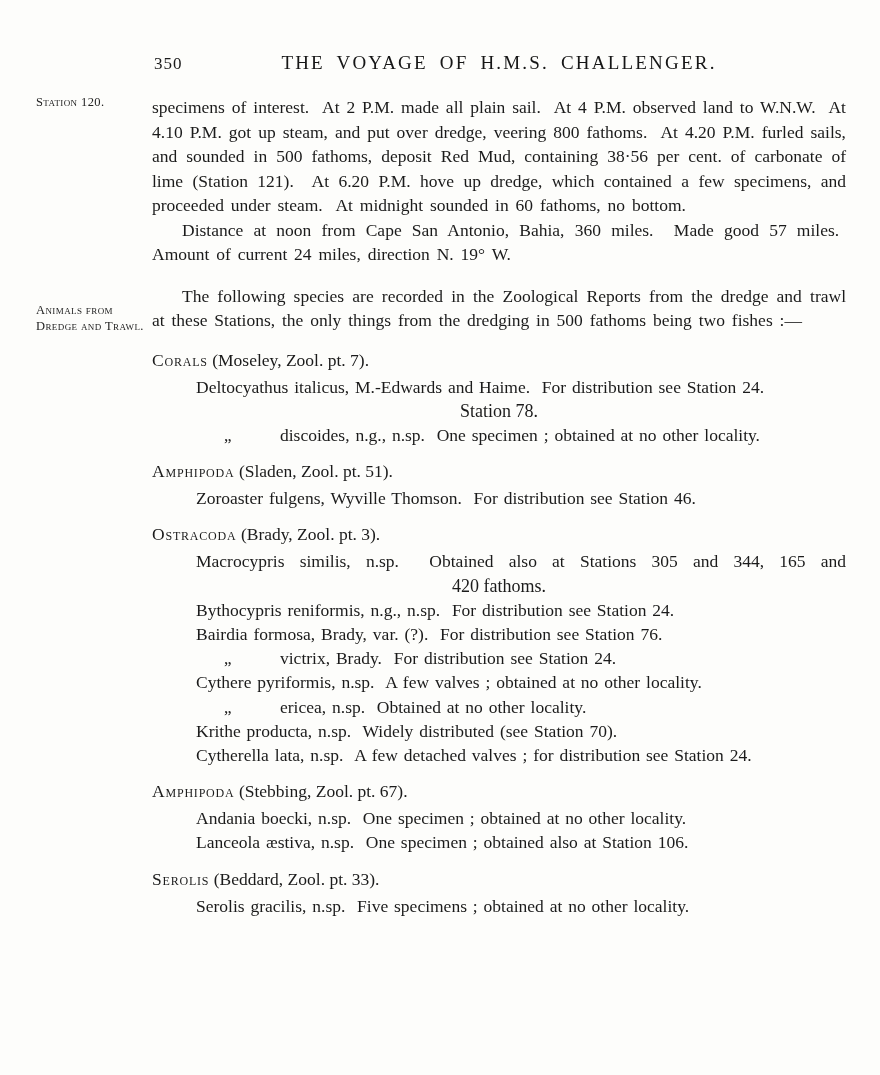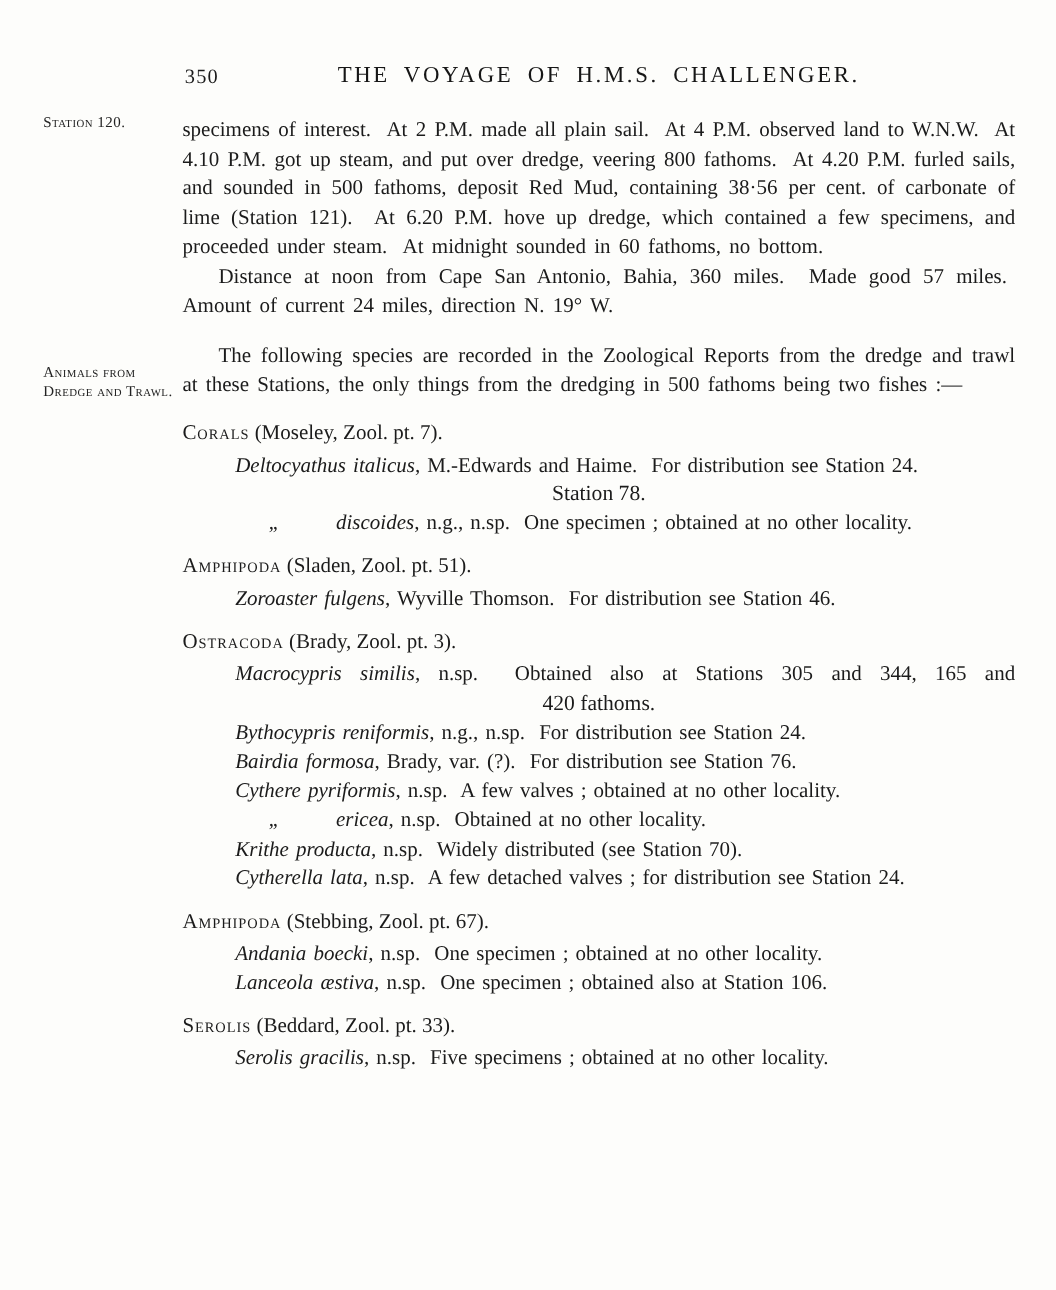--- a/index.html
+++ b/index.html
@@ -65,21 +65,21 @@
   }
   .sc { font-variant: small-caps; letter-spacing: 0.8px; }
   .first-section { margin-top: 15px; }
 
   .entry {
     padding-left: 44px;
     font-size: 17.5px;
     line-height: 24.2px;
     word-spacing: 1.5px;
   }
-  .sp { font-style: italic; }
+  .sp { }
   .jf { text-align: justify; text-align-last: justify; }
   .entry-cont {
     text-align: center;
     font-size: 18px;
     line-height: 24.2px;
   }
   .ditto {
     display: inline-block;
     width: 84px;
     padding-left: 28px;
@@ -118,20 +118,21 @@
       <h3 class="sec-head"><span class="sc">Amphipoda</span><span> (Sladen, Zool. pt. 51).</span></h3>
       <div class="entry"><span class="sp">Zoroaster fulgens</span><span>, Wyville Thomson.&nbsp; For distribution see Station 46.</span></div>
     </section>
 
     <section>
       <h3 class="sec-head"><span class="sc">Ostracoda</span><span> (Brady, Zool. pt. 3).</span></h3>
       <div class="entry jf"><span class="sp">Macrocypris similis</span><span>, n.sp.&nbsp; Obtained also at Stations 305 and 344, 165 and</span></div>
       <div class="entry-cont">420 fathoms.</div>
       <div class="entry"><span class="sp">Bythocypris reniformis</span><span>, n.g., n.sp.&nbsp; For distribution see Station 24.</span></div>
       <div class="entry"><span class="sp">Bairdia formosa</span><span>, Brady, var. (?).&nbsp; For distribution see Station 76.</span></div>
+      <div class="entry"><span class="ditto">,,</span><span class="sp">victrix</span><span>, Brady.&nbsp; For distribution see Station 24.</span></div>
       <div class="entry"><span class="sp">Cythere pyriformis</span><span>, n.sp.&nbsp; A few valves ; obtained at no other locality.</span></div>
       <div class="entry"><span class="ditto">,,</span><span class="sp">ericea</span><span>, n.sp.&nbsp; Obtained at no other locality.</span></div>
       <div class="entry"><span class="sp">Krithe producta</span><span>, n.sp.&nbsp; Widely distributed (see Station 70).</span></div>
       <div class="entry"><span class="sp">Cytherella lata</span><span>, n.sp.&nbsp; A few detached valves ; for distribution see Station 24.</span></div>
     </section>
 
     <section>
       <h3 class="sec-head"><span class="sc">Amphipoda</span><span> (Stebbing, Zool. pt. 67).</span></h3>
       <div class="entry"><span class="sp">Andania boecki</span><span>, n.sp.&nbsp; One specimen ; obtained at no other locality.</span></div>
       <div class="entry"><span class="sp">Lanceola æstiva</span><span>, n.sp.&nbsp; One specimen ; obtained also at Station 106.</span></div>

